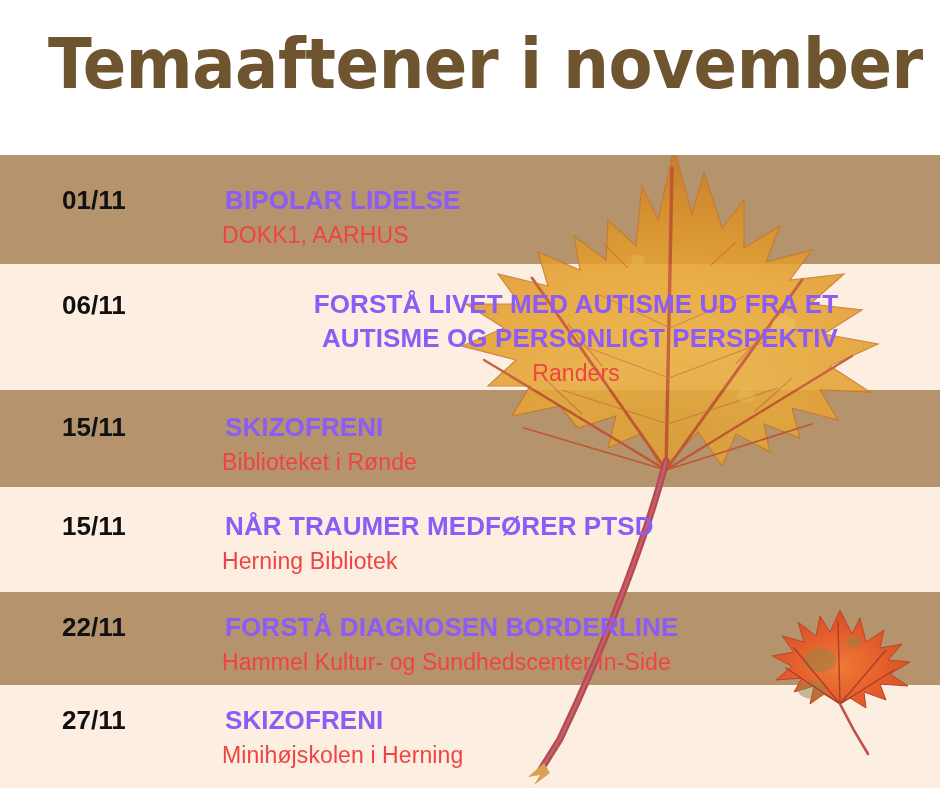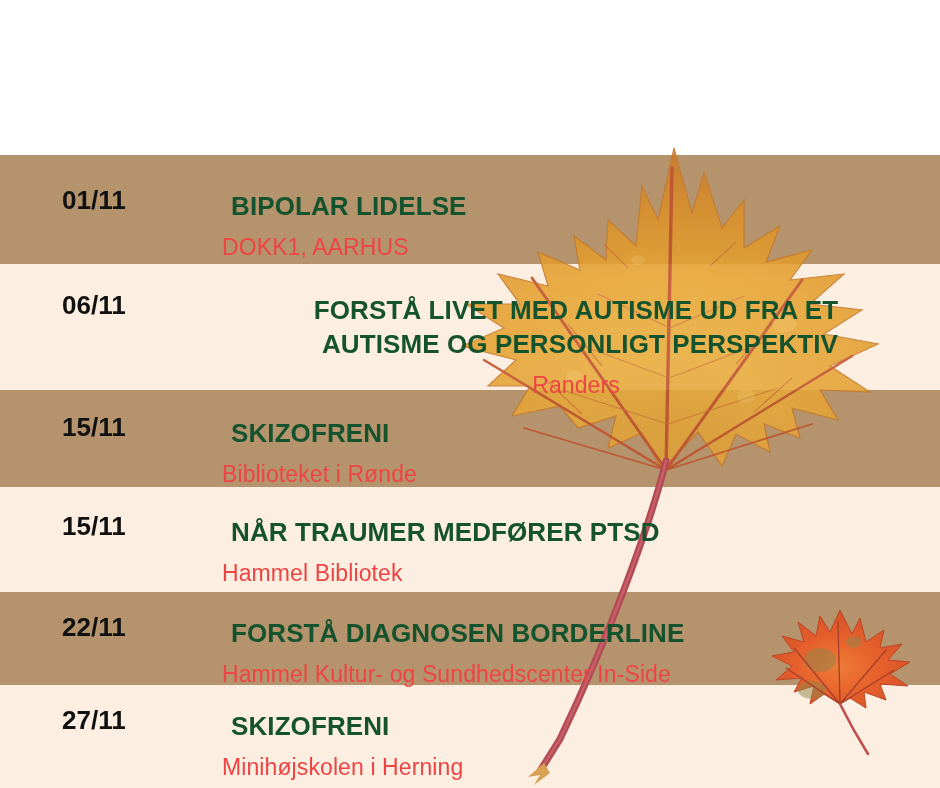--- a/index.html
+++ b/index.html
@@ -73,23 +73,23 @@
   .row-body {
     position: absolute;
     left: 222px;
     right: 10px;
   }
   .row-title {
     font-family: "Liberation Sans", sans-serif;
     font-weight: 700;
     font-size: 26px;
     line-height: 1.30;
-    color: #14532d;
+    color: #8b5cf6;
     letter-spacing: 0.1px;
-    margin: 9px;
+    margin: 3px;
   }
   .row-title .ln { display: block; }
   .row-title .ln.indent { padding-left: 8px; }
   .row-venue {
     font-family: "Liberation Sans", sans-serif;
     font-weight: 400;
     font-size: 23px;
     line-height: 1.3;
     color: #ef4444;
     margin: 3px 0 0 0;
@@ -286,21 +286,21 @@
         <div class="row-venue">Biblioteket i Rønde</div>
       </div>
     </div>
 
     <div class="row" style="top:487px;height:105px;">
       <div class="row-date" style="top:24px;">15/11</div>
       <div class="row-body" style="top:20px;">
         <div class="row-title">
           <span class="ln">NÅR TRAUMER MEDFØRER PTSD</span>
         </div>
-        <div class="row-venue">Hammel Bibliotek</div>
+        <div class="row-venue">Herning Bibliotek</div>
       </div>
     </div>
 
     <div class="row" style="top:592px;height:93px;padding-left:28px;">
       <div class="row-date" style="top:20px;">22/11</div>
       <div class="row-body" style="top:16px;">
         <div class="row-title">
           <span class="ln">FORSTÅ DIAGNOSEN BORDERLINE</span>
         </div>
         <div class="row-venue">Hammel Kultur- og Sundhedscenter In-Side</div>
@@ -312,14 +312,17 @@
       <div class="row-body" style="top:16px;">
         <div class="row-title">
           <span class="ln">SKIZOFRENI</span>
         </div>
         <div class="row-venue">Minihøjskolen i Herning</div>
       </div>
     </div>
 
   </div>
 
+  <div class="header">
+    <div class="poster-title">Temaaftener i november</div>
+  </div>
 
 </div>
 
 </body></html>

